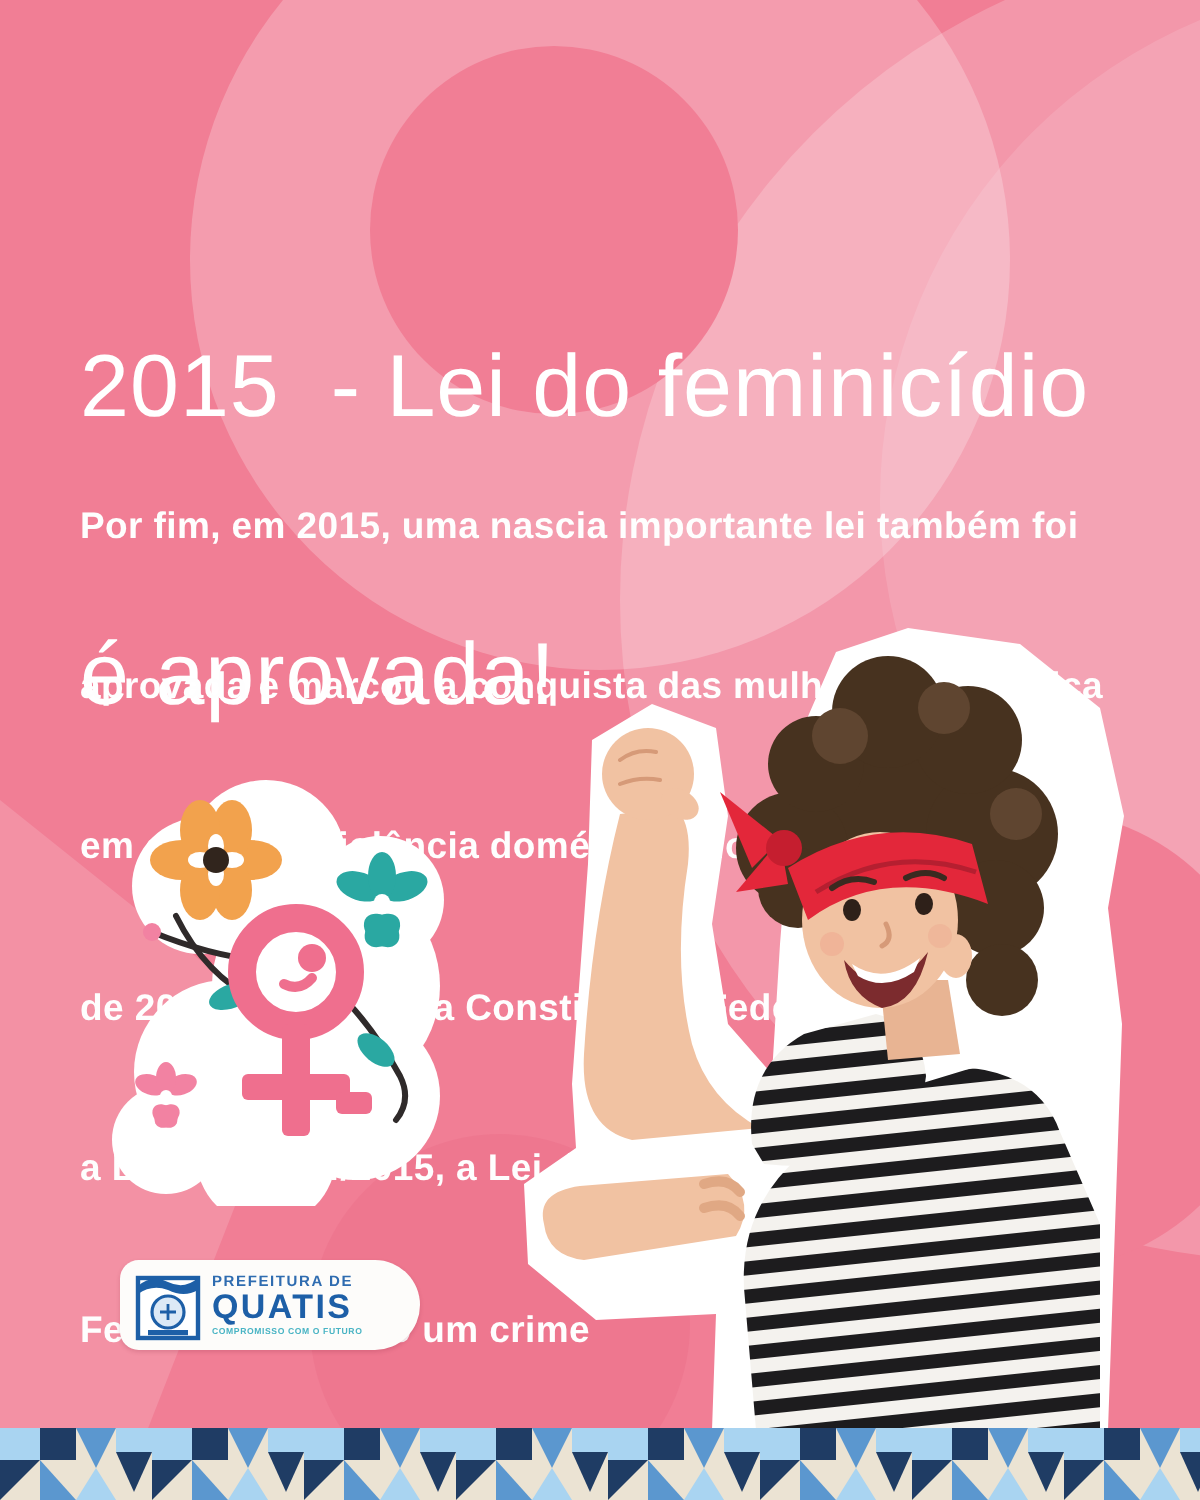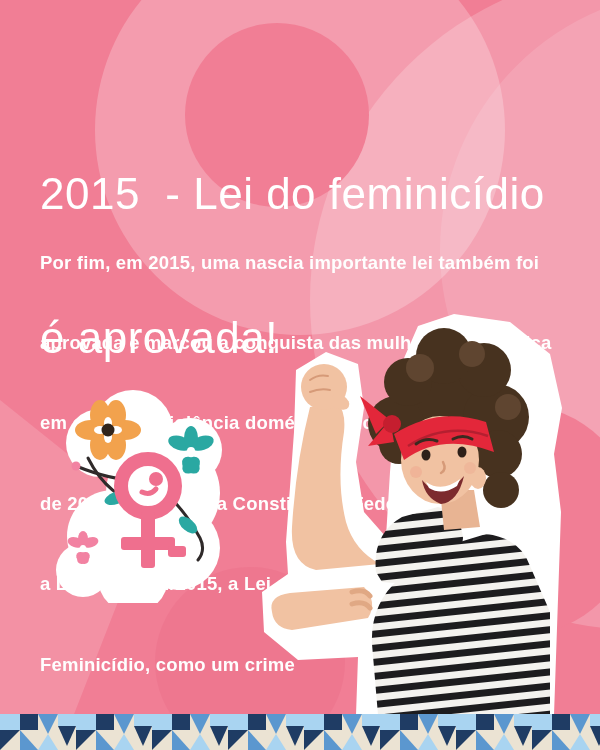--- a/index.html
+++ b/index.html
@@ -202,20 +202,34 @@
     <path d="M 195,127 Q 205,122 214,127" stroke="#3a2a20" stroke-width="3" fill="none" stroke-linecap="round"></path>
     <ellipse cx="168" cy="143" rx="4.5" ry="5.5" fill="#2e2019"></ellipse>
     <ellipse cx="204" cy="140" rx="4.5" ry="5.5" fill="#2e2019"></ellipse>
     <path d="M 185,150 Q 189,158 183,161" stroke="#d69a78" stroke-width="2.5" fill="none" stroke-linecap="round"></path>
     <path d="M 164,168 Q 184,192 206,164 Q 200,190 183,192 Q 167,186 164,168 Z" fill="#7c2b2e"></path>
     <path d="M 168,170 Q 184,181 202,167 L 199,174 Q 184,184 171,176 Z" fill="#ffffff"></path>
     <circle cx="158" cy="160" r="6" fill="#eeaa90" opacity="0.55"></circle>
     <circle cx="212" cy="156" r="6" fill="#eeaa90" opacity="0.45"></circle>
   </svg>
 
+  <div class="logo-pill">
+    <svg class="logo-crest" width="34" height="38" viewBox="0 0 34 38" aria-hidden="true">
+      <rect x="2" y="5" width="30" height="30" fill="#ffffff" stroke="#1d5fa7" stroke-width="2.2"></rect>
+      <path d="M 2,9 Q 9,3 17,7 Q 25,11 32,5 L 32,11 Q 25,15 17,11 Q 9,8 2,13 Z" fill="#1d5fa7"></path>
+      <circle cx="17" cy="22" r="8" fill="#dce9f6" stroke="#1d5fa7" stroke-width="1.6"></circle>
+      <path d="M 13,22 L 21,22 M 17,18 L 17,26" stroke="#1d5fa7" stroke-width="1.4"></path>
+      <rect x="7" y="31" width="20" height="2.6" fill="#1d5fa7"></rect>
+    </svg>
+    <div class="logo-text">
+      <span class="logo-small">PREFEITURA DE</span>
+      <span class="logo-name">QUATIS</span>
+      <span class="logo-slogan">COMPROMISSO COM O FUTURO</span>
+    </div>
+  </div>
 
   <svg class="border-strip" viewBox="0 0 600 36" preserveAspectRatio="none" aria-hidden="true">
     <defs>
       <pattern id="quilt" width="76" height="36" patternUnits="userSpaceOnUse">
         <rect width="76" height="36" fill="#ebe3d3"></rect>
         <rect x="0" y="0" width="20" height="16" fill="#a9d4f1"></rect>
         <polygon points="0,16 20,16 0,36" fill="#1f3c64"></polygon>
         <polygon points="20,16 38,36 20,36" fill="#5b97cf"></polygon>
         <rect x="20" y="0" width="18" height="16" fill="#1f3c64"></rect>
         <polygon points="38,0 58,0 48,20" fill="#5b97cf"></polygon>

